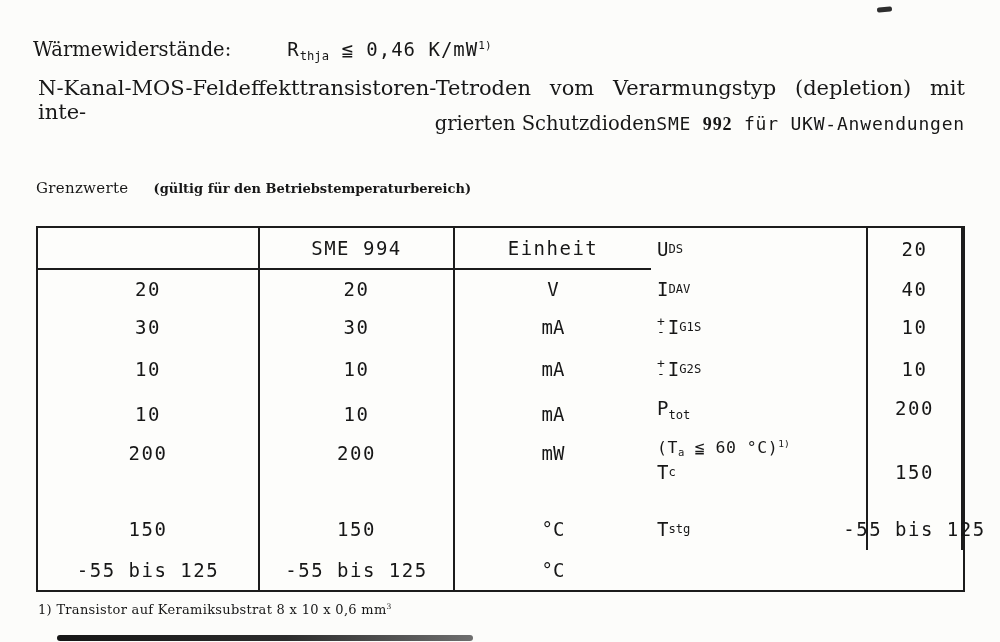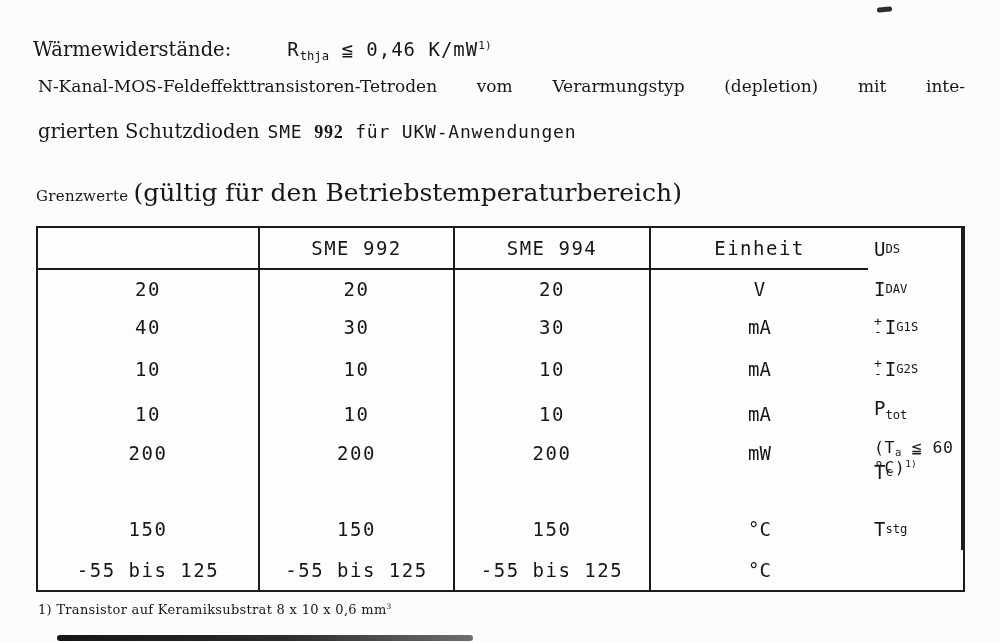--- a/index.html
+++ b/index.html
@@ -18,57 +18,56 @@
   .sb { font-size: 0.64em; vertical-align: -0.30em; letter-spacing: 0; }
   .sp { font-size: 0.58em; vertical-align: 0.60em; letter-spacing: 0; }
 
   
   .thermal { left: 33px; top: 10px; font-size: 19.5px; margin-top: 28px; }
   .t-formula { margin-left: 56px; font-size: 19px; letter-spacing: 1px; }
 
   
   .line1 {
     left: 38px; top: 76px; width: 927px;
-    font-size: 17px;
+    font-size: 21px;
     text-align: justify; text-align-last: justify;
   }
   .row2 {
-    left: 38px; top: 120px; width: 927px;
-    display: flex; justify-content: flex-start; align-items: baseline;
+    left: 38px; top: 112px; width: 927px;
+    display: flex; justify-content: flex-end; align-items: baseline;
     font-size: 19.5px;
-    gap: 8px;
   }
   .row3 { left: 38px; top: 147px; width: 927px; text-align: right; }
   .row4 {
     left: 36px; top: 178px; width: 929px;
     display: flex; justify-content: space-between; align-items: baseline;
   }
   .sme { font-size: 18px; letter-spacing: 0.8px; white-space: nowrap; }
   .gtitle { font-size: 15px; font-weight: normal; letter-spacing: 0.3px; }
-  .gsub { font-size: 25px; font-weight: normal; }
+  .gsub { font-size: 13px; font-weight: bold; margin-left: 20px; }
 
   
   .tbl {
     position: absolute; left: 36px; top: 226px; width: 929px;
     border: 2px solid #1c1c1c;
     display: grid;
     grid-template-columns: 222px 195px 196px 217px 95px;
     grid-template-rows: 42px 38px 38px 45px 45px 72px 42px 40px;
     background: #fdfdfb;
   }
   .c {
     border-right: 2px solid #1c1c1c;
     display: flex; align-items: center; justify-content: center;
     font-family: "DejaVu Sans Mono", monospace;
     font-size: 19px;
   }
   .c.lastcol { border-right: none; }
   .c.hdr { border-bottom: 2px solid #1c1c1c; letter-spacing: 1.5px; }
   .c.param { justify-content: flex-start; padding-left: 6px; }
-  .c.top { align-items: flex-start; padding-top: 6px; justify-content: center; }
+  .c.top { align-items: flex-start; padding-top: 6px; }
   .val { letter-spacing: 1.5px; white-space: nowrap; }
   .pm {
     display: inline-flex; flex-direction: column; align-items: center;
     font-size: 13px; line-height: 10px; margin-right: 3px;
   }
   .p2 { display: flex; flex-direction: column; }
   .cond { font-size: 16.5px; margin-top: 16px; letter-spacing: 0.5px; }
 
   
   .footnote { left: 38px; top: 602px; font-size: 13px; letter-spacing: 0.3px; }
@@ -103,21 +102,20 @@
   </div>
 
 
   <div class="abs row4">
     <span><span class="gtitle">Grenzwerte</span> <span class="gsub">(gültig für den Betriebstemperaturbereich)</span></span>
   </div>
 
   <div class="tbl">
 
     <div class="c hdr param"></div>
-    <div class="c hdr">SME 992</div>
     <div class="c hdr">SME 994</div>
     <div class="c hdr lastcol">Einheit</div>
 
     <div class="c param">
         <span>U</span>
         <span class="sb">DS</span>
       </div>
     <div class="c val">20</div>
     <div class="c val">20</div>
     <div class="c val">20</div>

